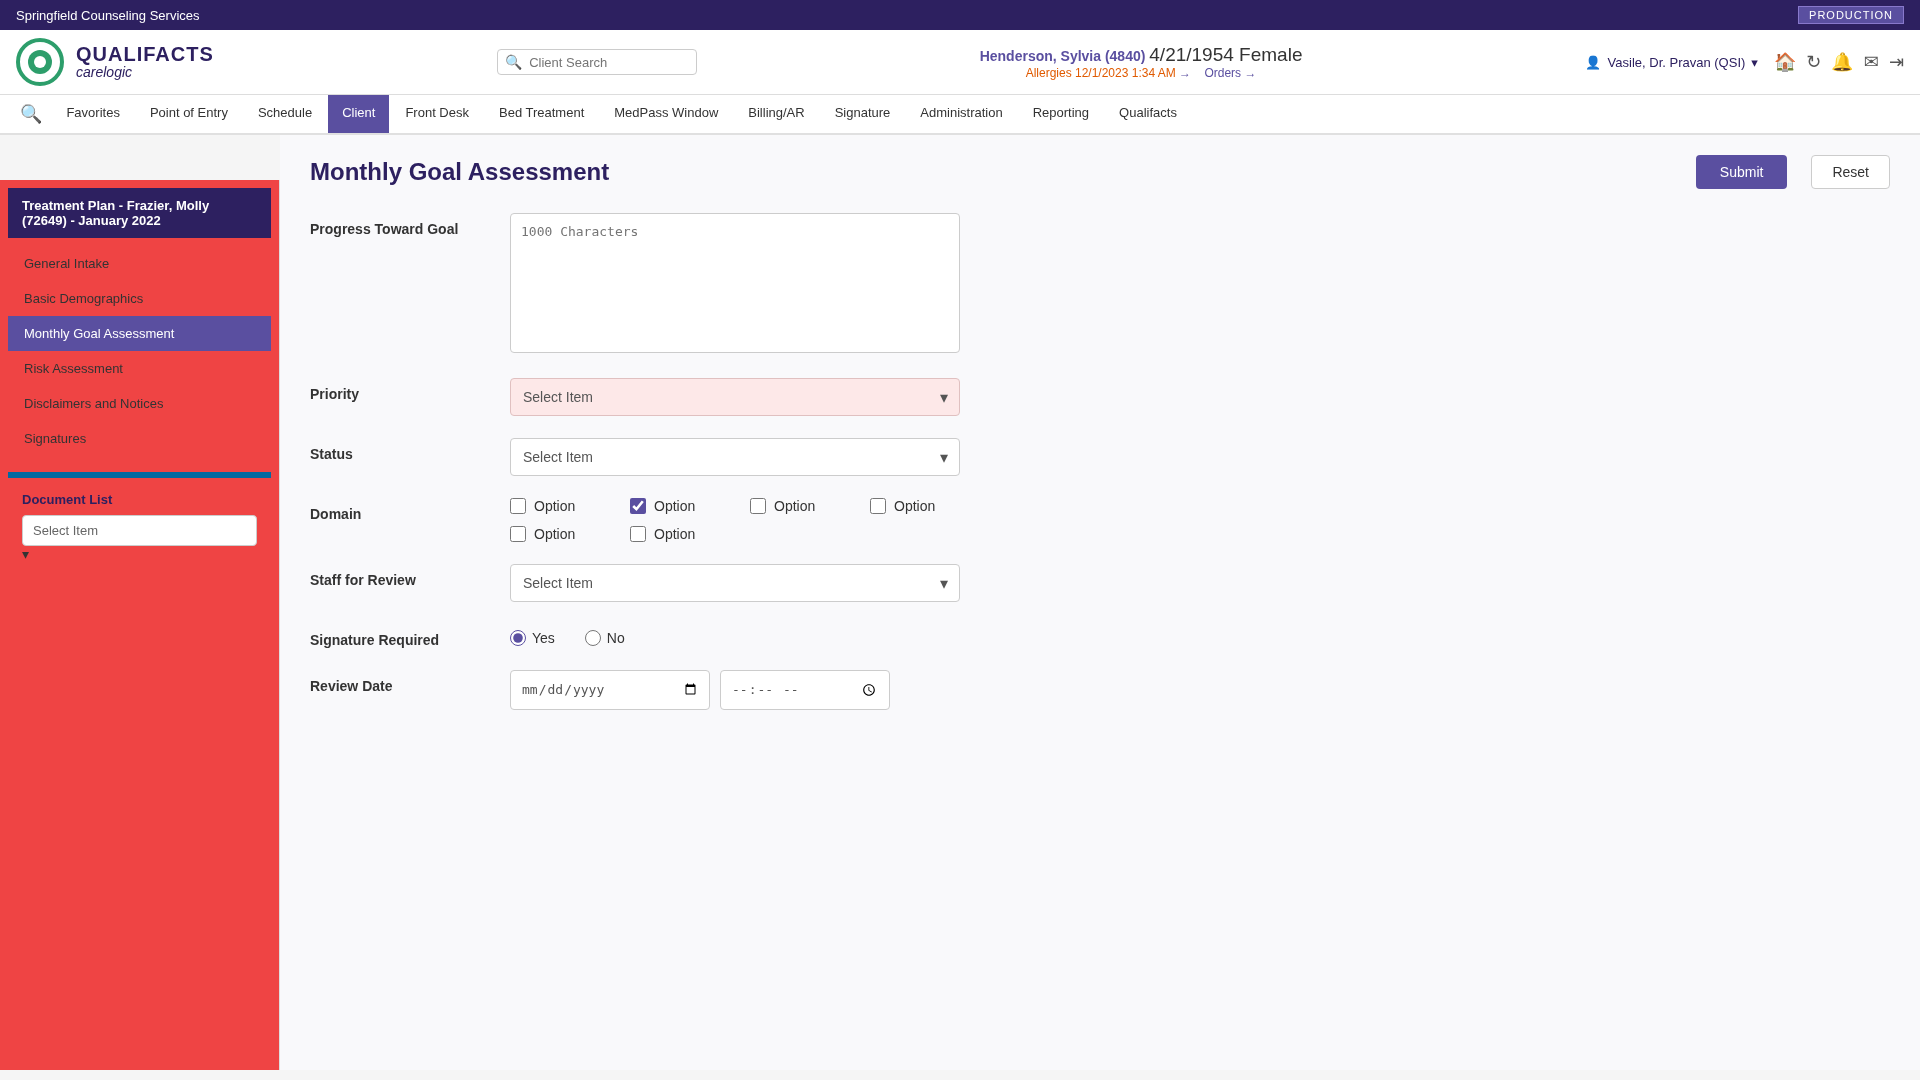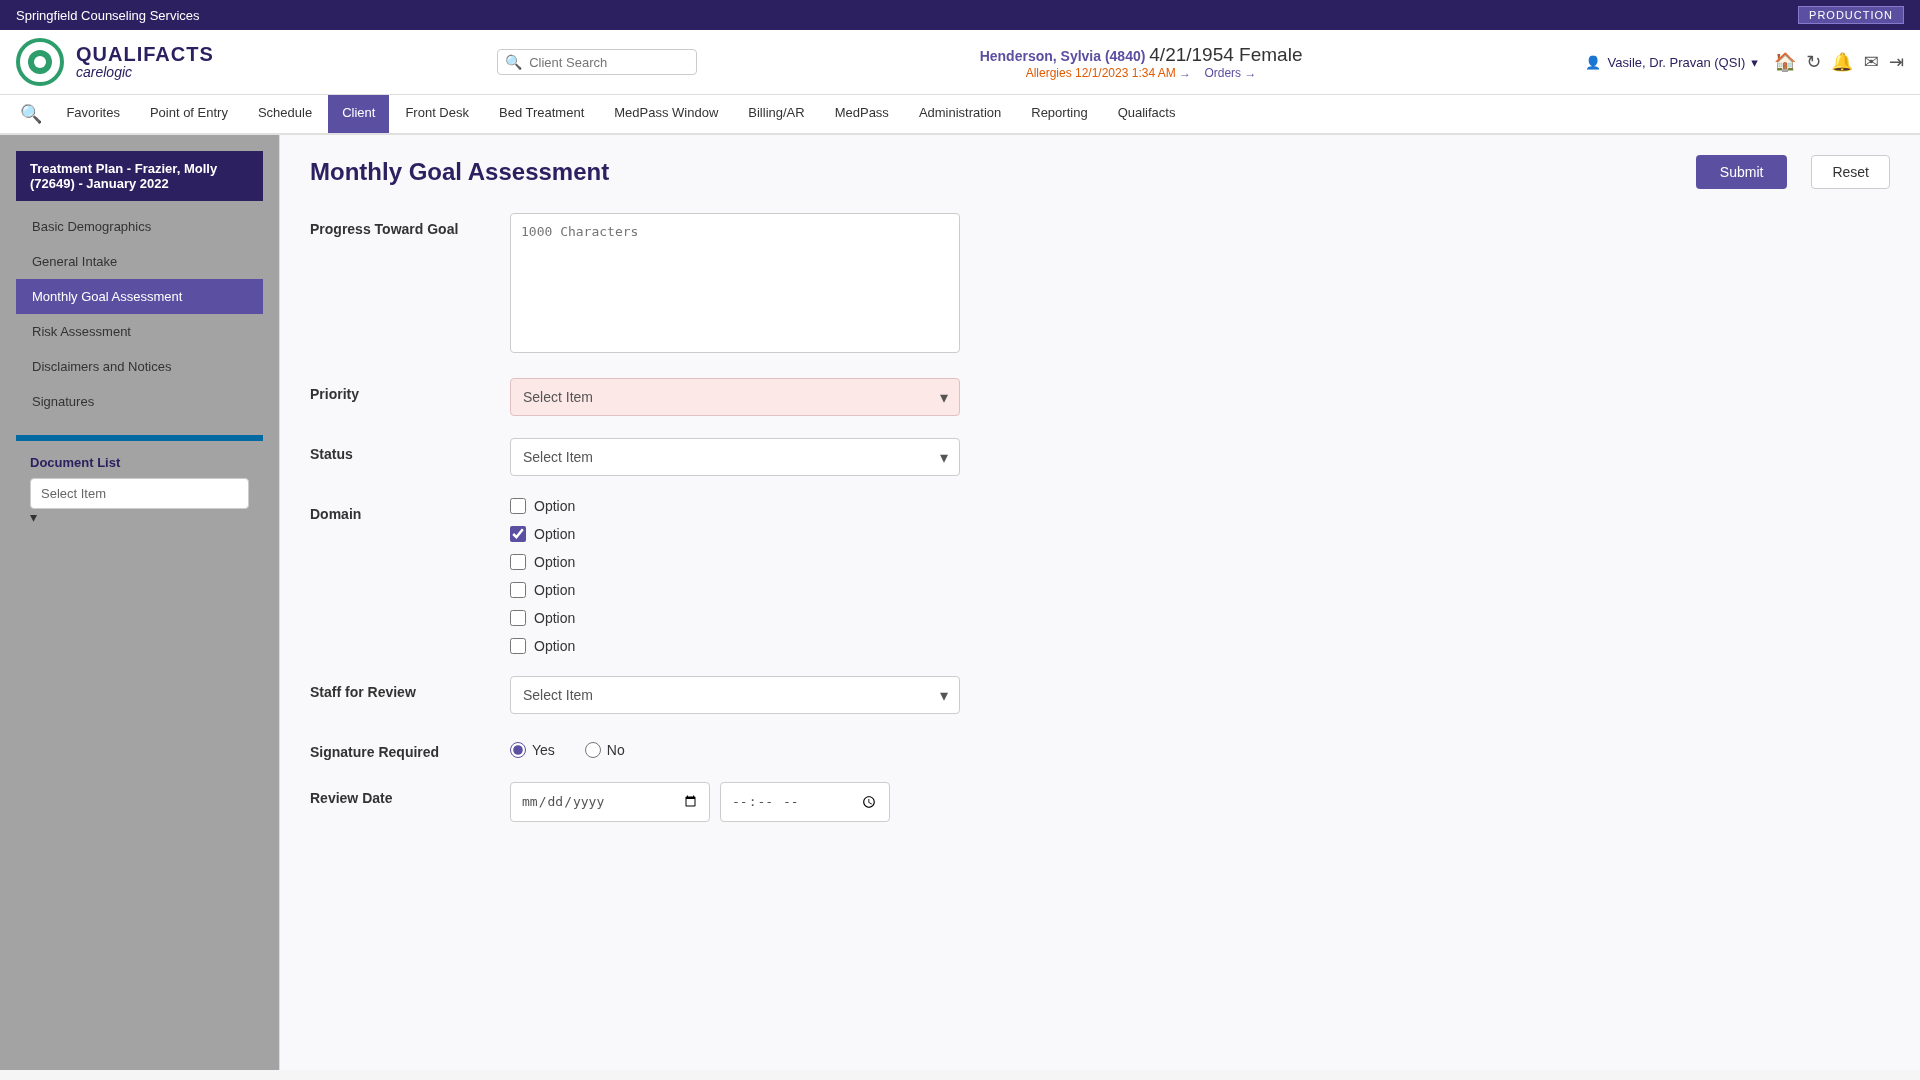--- a/index.html
+++ b/index.html
@@ -122,24 +122,25 @@
 
     
     .main-layout {
       display: flex;
       height: calc(1080px - 145px);
     }
 
     
     .sidebar {
       width: 280px;
-      background: #a3a3a3;
+      background: #ef4444;
       border-right: 1px solid #ddd;
-      padding: 16px;
+      padding: 8px;
       flex-shrink: 0;
+      margin-top: 45px;
     }
     .sidebar-title {
       background: #2d2060;
       color: white;
       padding: 10px 14px;
       font-size: 13px;
       font-weight: 600;
     }
     .sidebar-nav {
       padding: 8px 0;
@@ -276,21 +277,21 @@
       top: 50%;
       transform: translateY(-50%);
       pointer-events: none;
       color: #555;
       font-size: 16px;
     }
 
     
     .checkbox-grid {
       display: grid;
-      grid-template-columns: 1fr;
+      grid-template-columns: 1fr 1fr 1fr 1fr;
       gap: 12px 30px;
     }
     .checkbox-item {
       display: flex;
       align-items: center;
       gap: 8px;
       font-size: 14px;
     }
     .checkbox-item input[type="checkbox"] {
       width: 16px;
@@ -400,33 +401,33 @@
 <div class="nav-bar">
   <span class="nav-search">🔍</span>
   <div class="nav-item">Favorites</div>
   <div class="nav-item">Point of Entry</div>
   <div class="nav-item">Schedule</div>
   <div class="nav-item active">Client</div>
   <div class="nav-item">Front Desk</div>
   <div class="nav-item">Bed Treatment</div>
   <div class="nav-item">MedPass Window</div>
   <div class="nav-item">Billing/AR</div>
-  <div class="nav-item">MedPass</div>
+  <div class="nav-item">Signature</div>
   <div class="nav-item">Administration</div>
   <div class="nav-item">Reporting</div>
   <div class="nav-item">Qualifacts</div>
 </div>
 
 <div class="main-layout">
 
   <div class="sidebar">
     <div class="sidebar-title">Treatment Plan - Frazier, Molly (72649) - January 2022</div>
     <div class="sidebar-nav">
+      <div class="sidebar-nav-item">General Intake</div>
       <div class="sidebar-nav-item">Basic Demographics</div>
-      <div class="sidebar-nav-item">General Intake</div>
       <div class="sidebar-nav-item active">Monthly Goal Assessment</div>
       <div class="sidebar-nav-item">Risk Assessment</div>
       <div class="sidebar-nav-item">Disclaimers and Notices</div>
       <div class="sidebar-nav-item">Signatures</div>
     </div>
     <div class="document-list-section">
       <div class="document-list-label">Document List</div>
       <div class="select-wrapper">
         <select class="form-select">
           <option value="">Select Item</option>

